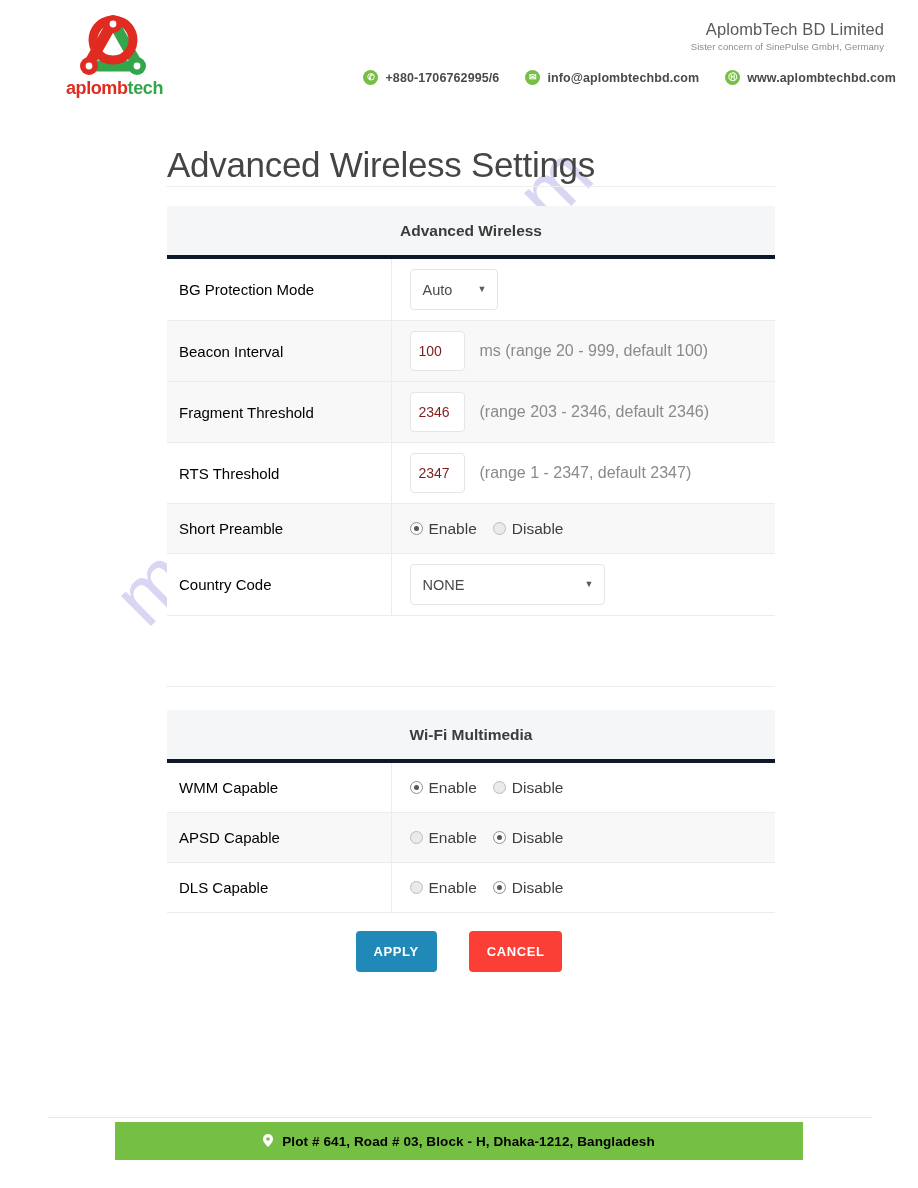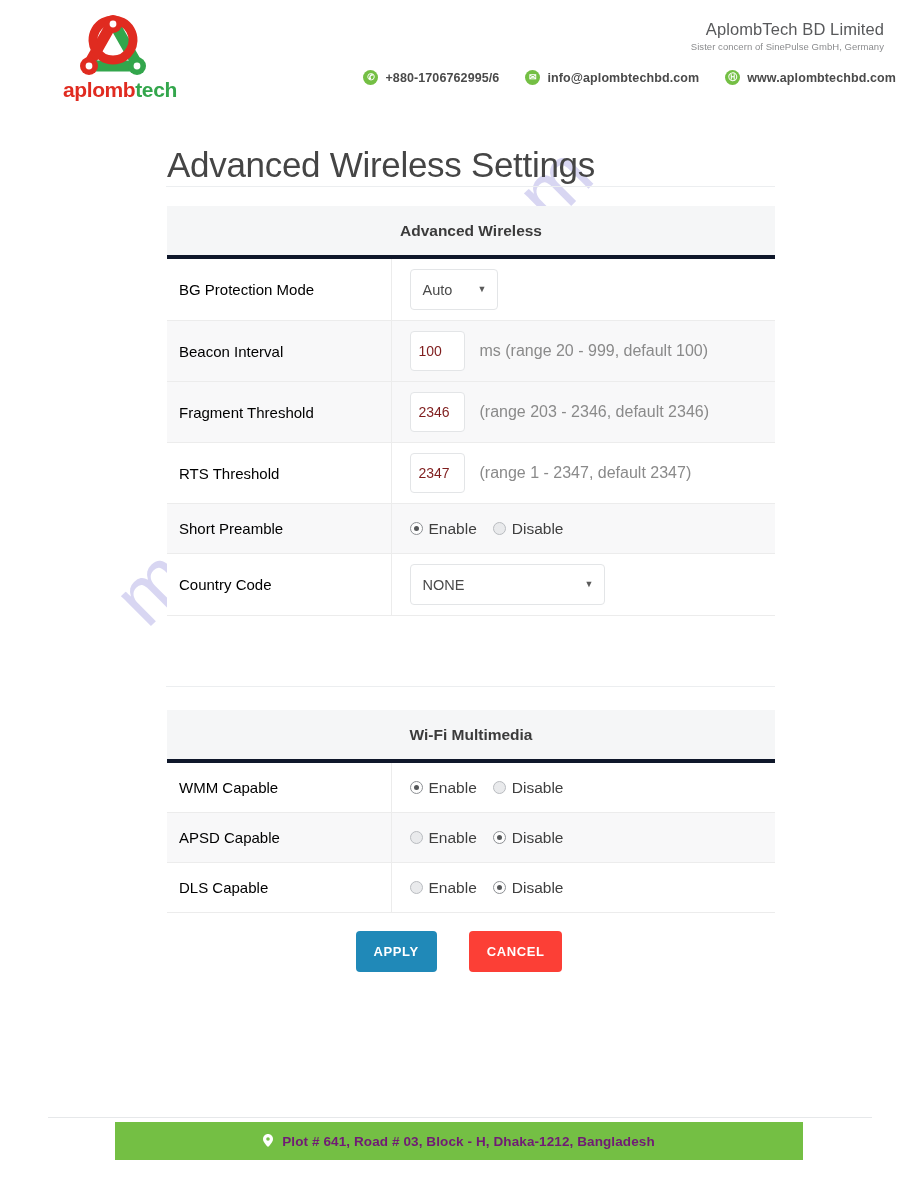--- a/index.html
+++ b/index.html
@@ -21,21 +21,21 @@
   }
   .logo-wrap {
     position: absolute;
     left: 63px;
     top: 14px;
     width: 100px;
     height: 88px;
   }
   .logo-mark { display:block; }
   .logo-text {
-    font-size: 21px;
+    font-size: 18px;
     font-weight: bold;
     letter-spacing: -0.4px;
     margin-top: -2px;
     text-align: right;
   }
   .logo-text .red { color: #e02b20; }
   .logo-text .grn { color: #33a64c; }
 
   .company-block {
     position: absolute;
@@ -250,21 +250,21 @@
     position: absolute;
     left: 115px;
     top: 1122px;
     width: 688px;
     height: 38px;
     background: #74bf44;
     display: flex;
     align-items: center;
     justify-content: center;
     gap: 9px;
-    color: #701a75;
+    color: #000000;
     font-size: 13.5px;
     font-weight: bold;
     letter-spacing: 0.1px;
   }
   .pin-icon { font-size: 13px; line-height: 1; }
 
   
   .watermark {
     position: absolute;
     left: 128px;

